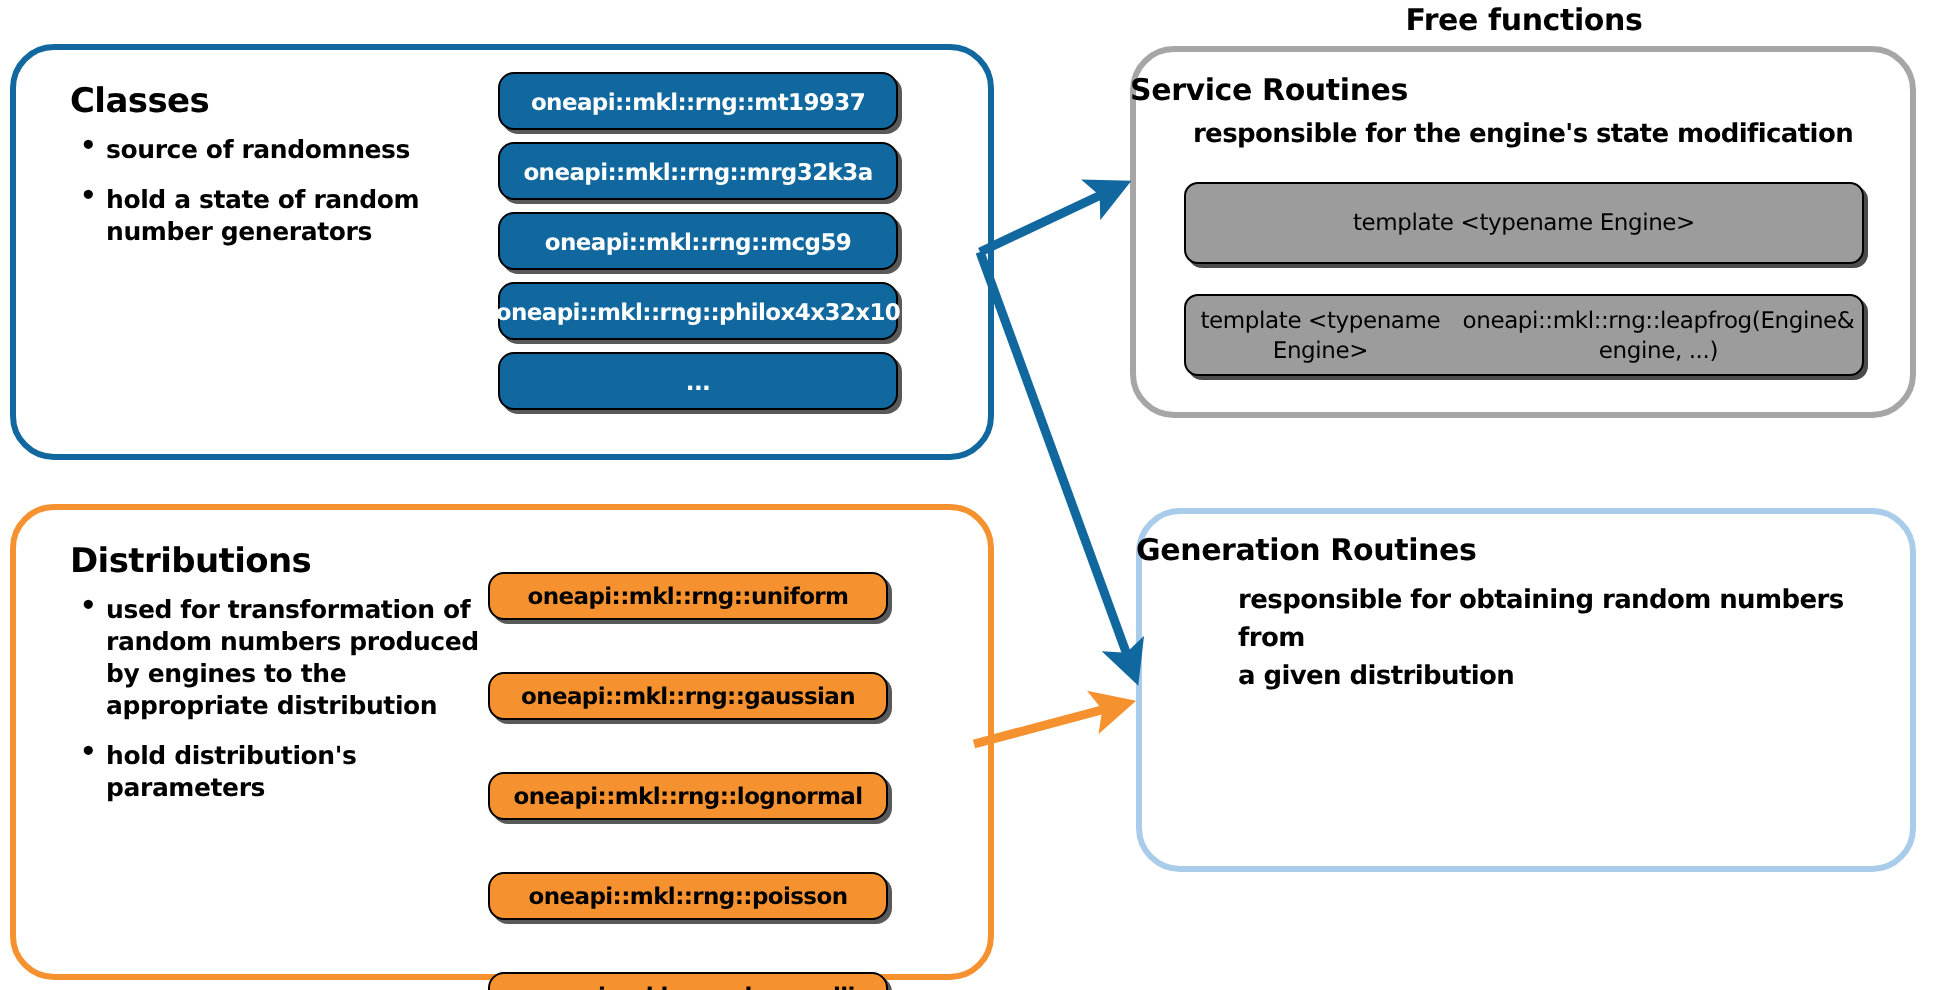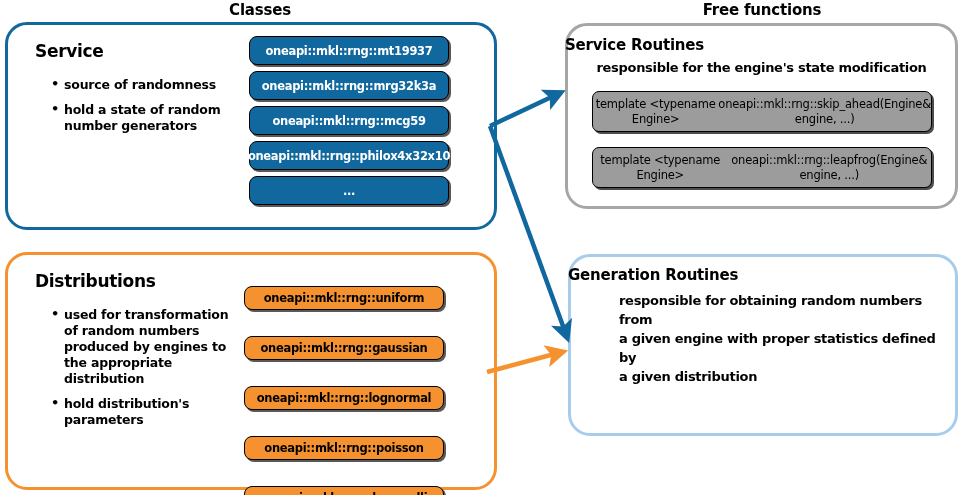--- a/index.html
+++ b/index.html
@@ -61,21 +61,21 @@
     color: #000000;
   }
   .left-heading {
     font-size: 17px;
     font-weight: bold;
     letter-spacing: -0.3px;
     margin: 0 0 6px 0;
   }
   .bullet-list {
     list-style: none;
-    margin: 16px;
+    margin: 5px;
     padding: 0;
   }
   .bullet-list li {
     position: relative;
     padding-left: 13px;
     font-size: 12.5px;
     font-weight: bold;
     line-height: 16px;
     letter-spacing: -0.2px;
     margin-bottom: 9px;
@@ -159,26 +159,25 @@
     left: 0; top: 0;
     width: 968px; height: 495px;
     pointer-events: none;
   }
 </style>
 </head>
 <body>
 
 <div id="canvas">
 
-  <div id="classes-title" class="col-title">Classes</div>
   <div id="free-fn-title" class="col-title">Free functions</div>
 
   <div id="panel-engines" class="panel">
     <div class="left-text" style="left:27px; top:16px;">
-      <div class="left-heading">Service</div>
+      <div class="left-heading">Classes</div>
       <ul class="bullet-list">
         <li>source of randomness</li>
         <li>hold a state of random number generators</li>
       </ul>
     </div>
   </div>
 
   <div id="engine-pills" class="pill-stack">
     <div class="pill pill-blue">oneapi::mkl::rng::mt19937</div>
     <div class="pill pill-blue">oneapi::mkl::rng::mrg32k3a</div>
@@ -206,33 +205,31 @@
     <div class="pill pill-orange">...</div>
   </div>
 
   <div id="panel-service" class="panel"></div>
 
   <div class="rp-heading" style="left:565px; top:36px; width:393px;">Service Routines</div>
   <div class="rp-sub" style="left:565px; top:58px; width:393px; text-align:center;">responsible for the engine's state modification</div>
 
   <div class="code-box code-gray" style="left:592px; top:91px; width:340px; height:41px;">
     <span>template &lt;typename Engine&gt;</span>
-    <span>oneapi::mkl::rng::skip_ahead(Engine&amp; engine, ...)</span>
   </div>
   <div class="code-box code-gray" style="left:592px; top:147px; width:340px; height:41px;">
     <span>template &lt;typename Engine&gt;</span>
     <span>oneapi::mkl::rng::leapfrog(Engine&amp; engine, ...)</span>
   </div>
 
   <div id="panel-generation" class="panel"></div>
 
   <div class="rp-heading" style="left:568px; top:266px; width:457px;">Generation Routines</div>
   <div class="rp-sub" style="left:619px; top:291px; width:330px; text-align:left;">
     <div>responsible for obtaining random numbers from</div>
-    <div>a given engine with proper statistics defined by</div>
     <div>a given distribution</div>
   </div>
 
 
   <svg id="arrows" viewBox="0 0 968 495">
     <defs>
       <marker id="head-blue" markerWidth="5" markerHeight="5" refX="3.6" refY="2.5" orient="auto" markerUnits="strokeWidth">
         <path d="M0,0 L5,2.5 L0,5 L1.1,2.5 Z" fill="#10689F"></path>
       </marker>
       <marker id="head-orange" markerWidth="5" markerHeight="5" refX="3.6" refY="2.5" orient="auto" markerUnits="strokeWidth">

